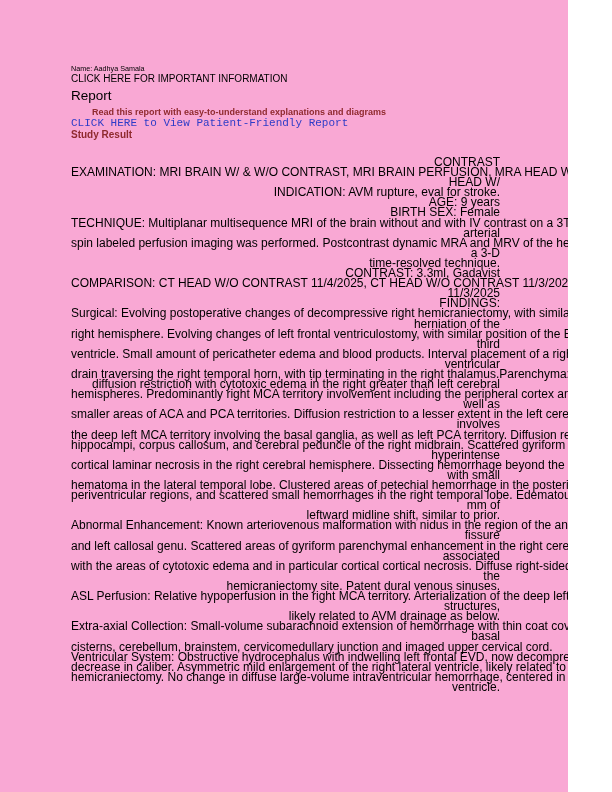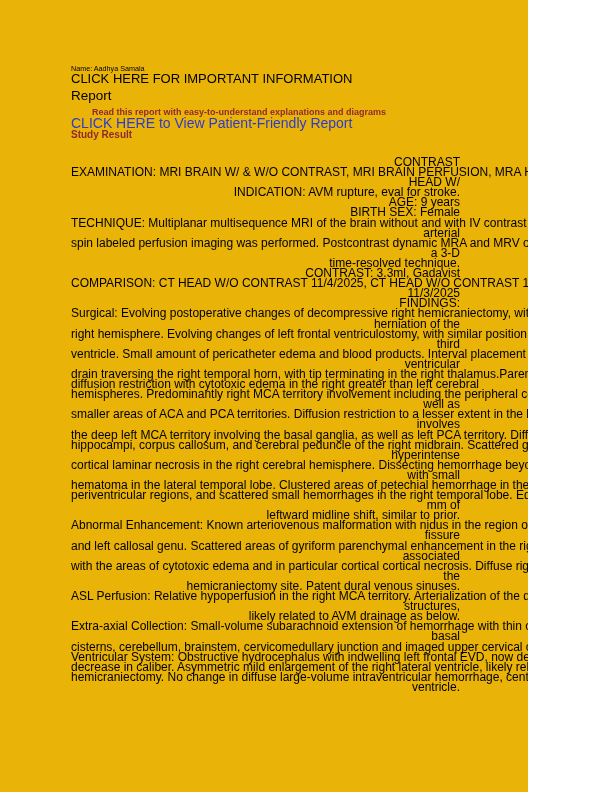--- a/index.html
+++ b/index.html
@@ -2,23 +2,23 @@
 <html><head>
 <meta charset="utf-8">
 <style>
   html, body {
     margin: 0;
     padding: 0;
     background: #ffffff;
   }
   .page {
     position: relative;
-    width: 528px;
+    width: 568px;
     height: 792px;
-    background: #eab308;
+    background: #f9a8d4;
     box-sizing: border-box;
     padding: 64px 68px 0 71px;
     font-family: "Liberation Sans", sans-serif;
     color: #000000;
     overflow: hidden;
   }
   .name-line {
     font-size: 7.2px;
     line-height: 9px;
     color: #000000;
@@ -26,21 +26,21 @@
   .report-title {
     font-size: 17px;
     font-weight: 400;
     line-height: 21px;
     margin: 2px 0 0 0;
     color: #000000;
     letter-spacing: 0.2px;
   }
   .important-link {
     display: block;
-    font-size: 13px;
+    font-size: 10px;
     line-height: 9px;
     margin-top: 1px;
     color: #000000;
     text-decoration: none;
     cursor: pointer;
   }
   .results-heading {
     font-size: 13.5px;
     font-weight: 400;
     line-height: 17px;
@@ -50,25 +50,26 @@
   .friendly-lead {
     font-size: 9px;
     font-weight: 700;
     line-height: 11px;
     margin-top: 3px;
     color: #8f2a2e;
     padding-left: 21px;
   }
   .friendly-link {
     display: block;
-    font-size: 14px;
+    font-size: 11px;
     line-height: 11px;
     color: #2d3cc8;
     text-decoration: none;
     cursor: pointer;
+    font-family: Liberation Mono, monospace;
   }
   .study-result-heading {
     font-size: 10px;
     font-weight: 700;
     line-height: 11px;
     color: #8f2a2e;
   }
   .narrative-heading {
     font-size: 9px;
     font-style: italic;

